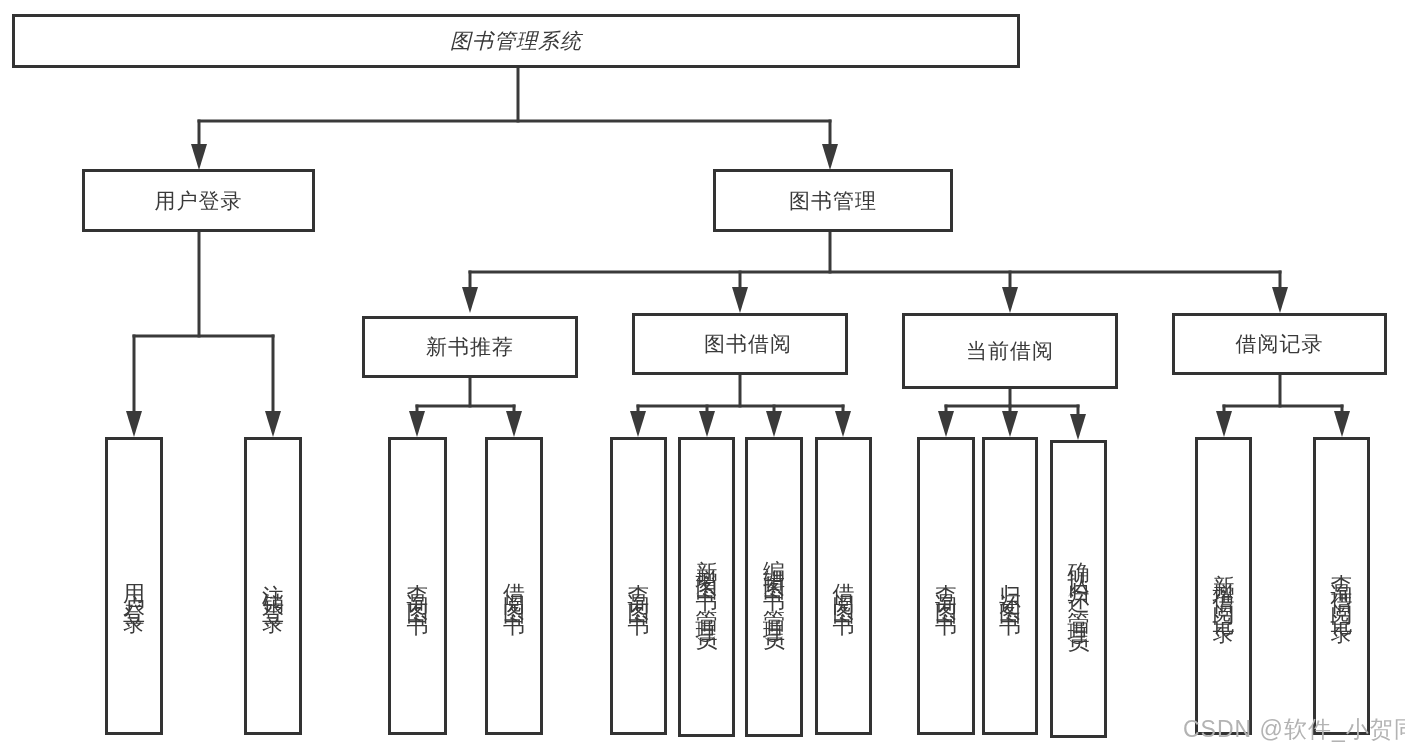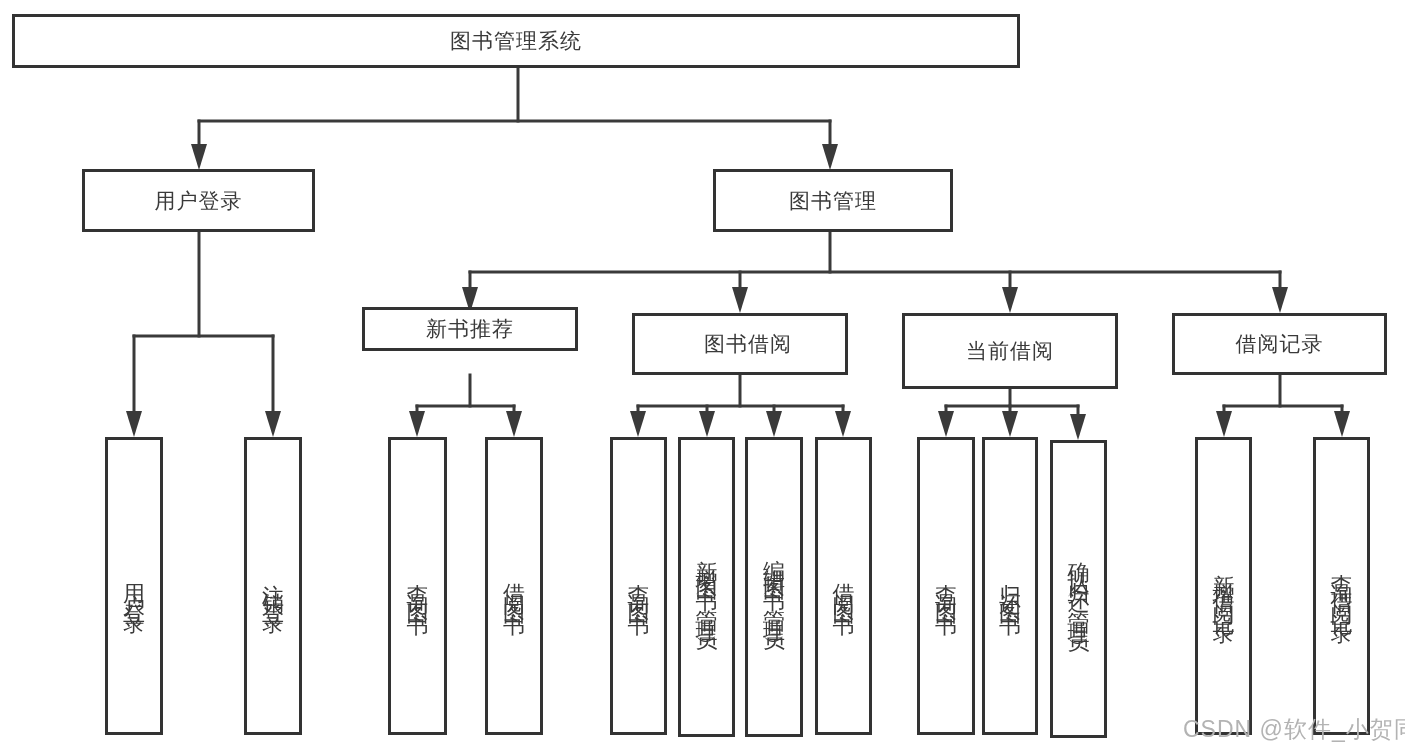--- a/index.html
+++ b/index.html
@@ -93,26 +93,26 @@
       <line x1="1010" y1="406" x2="1010" y2="415" stroke="#3a3a3a" stroke-width="3" stroke-linecap="square"></line>
       <polygon points="1002,411 1018,411 1010,437" fill="#3a3a3a"></polygon>
       <line x1="1078" y1="406" x2="1078" y2="418" stroke="#3a3a3a" stroke-width="3" stroke-linecap="square"></line>
       <polygon points="1070,414 1086,414 1078,440" fill="#3a3a3a"></polygon>
       <line x1="1224" y1="406" x2="1224" y2="415" stroke="#3a3a3a" stroke-width="3" stroke-linecap="square"></line>
       <polygon points="1216,411 1232,411 1224,437" fill="#3a3a3a"></polygon>
       <line x1="1342" y1="406" x2="1342" y2="415" stroke="#3a3a3a" stroke-width="3" stroke-linecap="square"></line>
       <polygon points="1334,411 1350,411 1342,437" fill="#3a3a3a"></polygon>
     </svg>
 
-  <div class="node hbox" style="left:12px;top:14px;width:1008px;height:54px;">图书管理系统</div>
+  <div class="node hbox" style="left:12px;top:14px;width:1008px;height:54px;font-style:italic;">图书管理系统</div>
 
   <div class="node hbox" style="left:82px;top:169px;width:233px;height:63px;">用户登录</div>
   <div class="node hbox" style="left:713px;top:169px;width:240px;height:63px;">图书管理</div>
 
-  <div class="node hbox" style="left:362px;top:307px;width:216px;height:44px;">新书推荐</div>
+  <div class="node hbox" style="left:362px;top:316px;width:216px;height:62px;">新书推荐</div>
   <div class="node hbox" style="left:632px;top:313px;width:216px;height:62px;padding-left:16px;">图书借阅</div>
   <div class="node hbox" style="left:902px;top:313px;width:216px;height:76px;">当前借阅</div>
   <div class="node hbox" style="left:1172px;top:313px;width:215px;height:62px;">借阅记录</div>
 
   <div class="node vbox" style="left:105px;top:437px;width:58px;height:298px;">用户登录</div>
   <div class="node vbox" style="left:244px;top:437px;width:58px;height:298px;">注销登录</div>
 
   <div class="node vbox" style="left:388px;top:437px;width:59px;height:298px;">查询图书</div>
   <div class="node vbox" style="left:485px;top:437px;width:58px;height:298px;">借阅图书</div>
 

